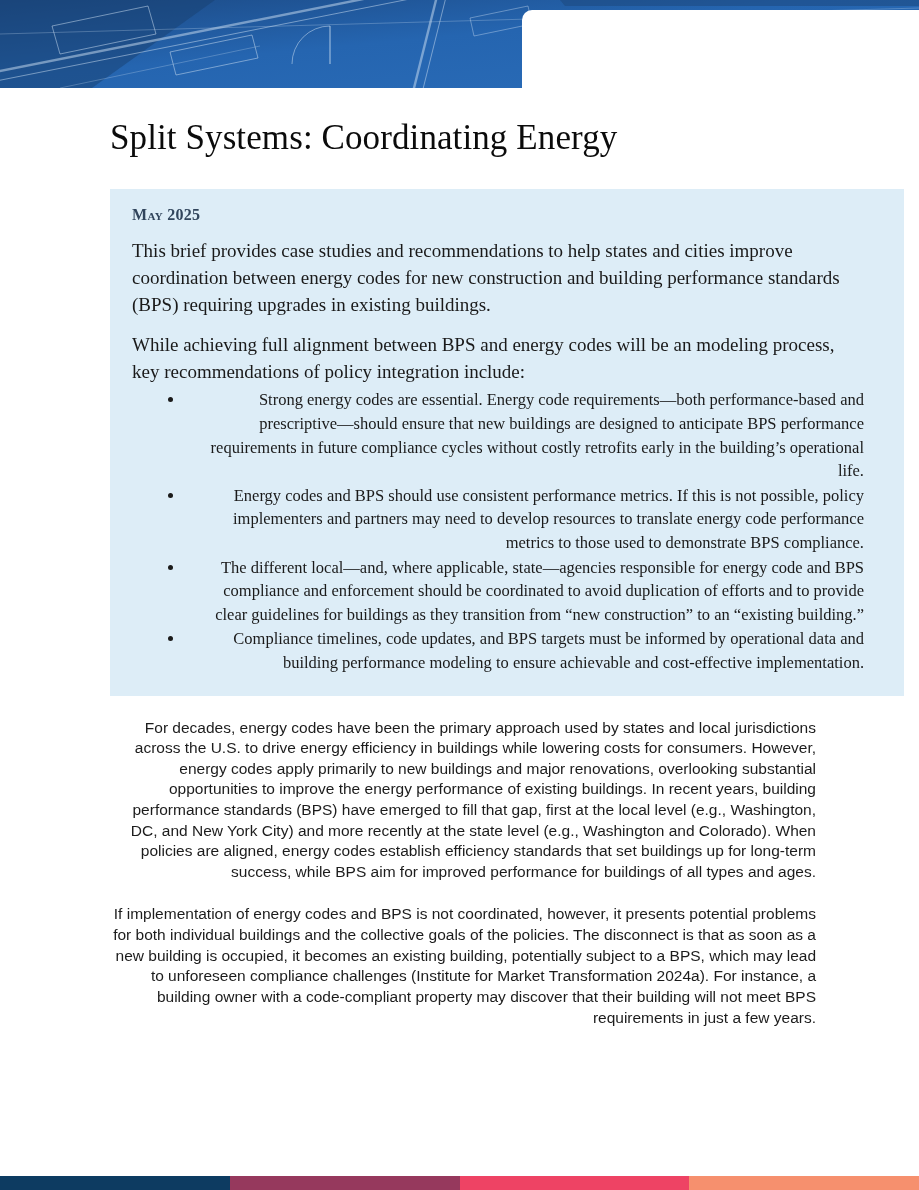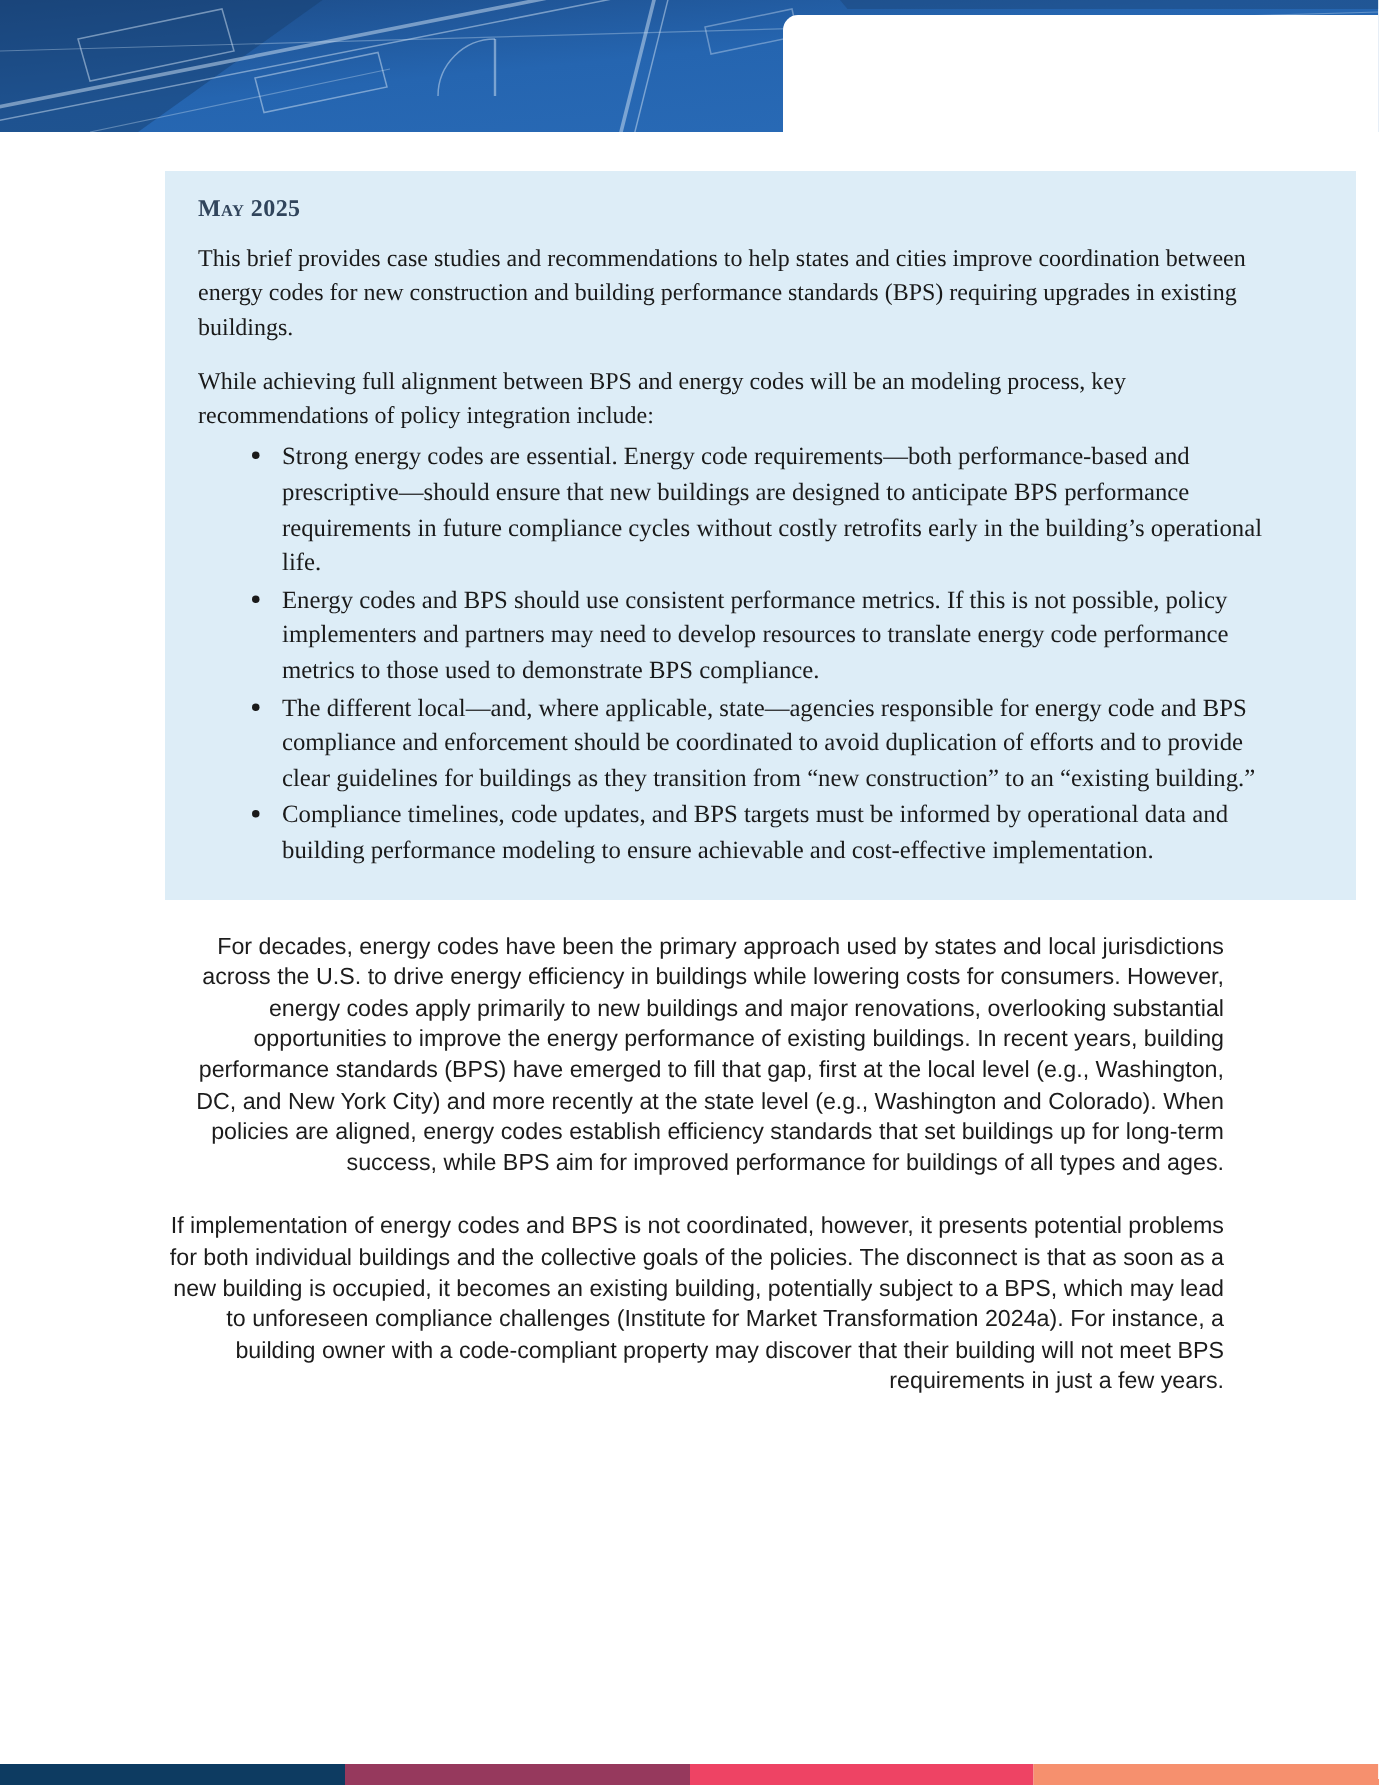--- a/index.html
+++ b/index.html
@@ -21,23 +21,23 @@
   .content{position:absolute;top:88px;left:0;width:919px;box-sizing:border-box;padding:0 107px 0 110px;}
   h1.doc-title{
     font-family:"Liberation Serif","DejaVu Serif",serif;
     font-weight:500;color:#0b0b0b;font-size:35px;line-height:1.42;
     margin:25px 0 26px 0;letter-spacing:.1px;
   }
   h1.doc-title span{display:block;}
 
   .callout{background:#ddedf7;box-sizing:border-box;width:794px;padding:17px 40px 21px 22px;font-family:Liberation Serif, serif;}
   .callout-date{font-variant:small-caps;font-weight:700;font-size:16px;color:#31455c;letter-spacing:.3px;}
-  .callout p{margin:13px 0 0 0;font-size:16px;line-height:1.43;color:#1a1a1a;}
+  .callout p{margin:13px 0 0 0;font-size:19px;line-height:1.43;color:#1a1a1a;}
   .callout ul{margin:3px 0 0 0;padding-left:53px;}
-  .callout li{font-size:16.5px;line-height:1.43;color:#1a1a1a;padding-left:3px;margin-top:1px;}
+  .callout li{font-size:16.5px;line-height:1.43;color:#1a1a1a;padding-left:3px;margin-top:1px;text-align:right;}
 
   .bodytext p{margin:22px 0 0 0;font-size:15.5px;line-height:1.33;color:#1c1c1c;width:706px;text-align:right;}
 
   
   .footer-bar{position:absolute;left:0;bottom:0;width:919px;height:14px;display:flex;}
   .footer-bar .seg{flex:1 1 25%;height:14px;}
 </style>
 </head>
 <body>
 
@@ -86,20 +86,21 @@
       </svg>
 
       <div class="logo-divider"></div>
 
     </div>
   </div>
 
   <div class="content">
 
     <h1 class="doc-title">
+      <span>Split Systems: Coordinating Energy</span>
     </h1>
 
     <section class="callout">
       <div class="callout-date">May 2025</div>
       <p>This brief provides case studies and recommendations to help states and cities improve coordination between energy codes for new construction and building performance standards (BPS) requiring upgrades in existing buildings.</p>
       <p>While achieving full alignment between BPS and energy codes will be an modeling process, key recommendations of policy integration include:</p>
       <ul>
         <li>Strong energy codes are essential. Energy code requirements—both performance-based and prescriptive—should ensure that new buildings are designed to anticipate BPS performance requirements in future compliance cycles without costly retrofits early in the building’s operational life.</li>
         <li>Energy codes and BPS should use consistent performance metrics. If this is not possible, policy implementers and partners may need to develop resources to translate energy code performance metrics to those used to demonstrate BPS compliance.</li>
         <li>The different local—and, where applicable, state—agencies responsible for energy code and BPS compliance and enforcement should be coordinated to avoid duplication of efforts and to provide clear guidelines for buildings as they transition from “new construction” to an “existing building.”</li>

